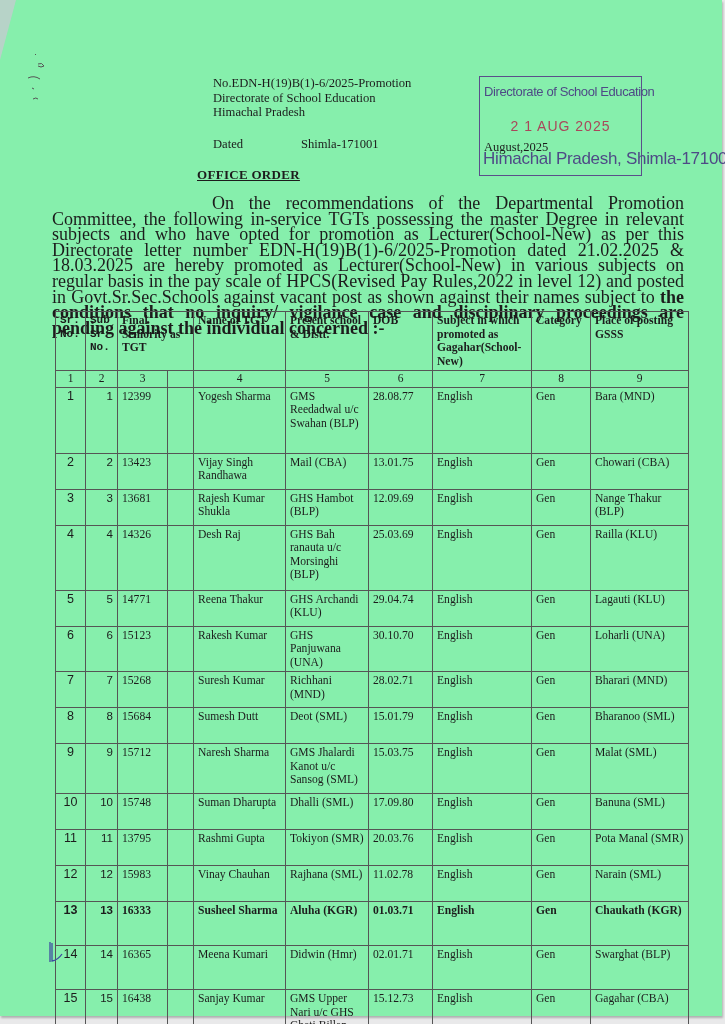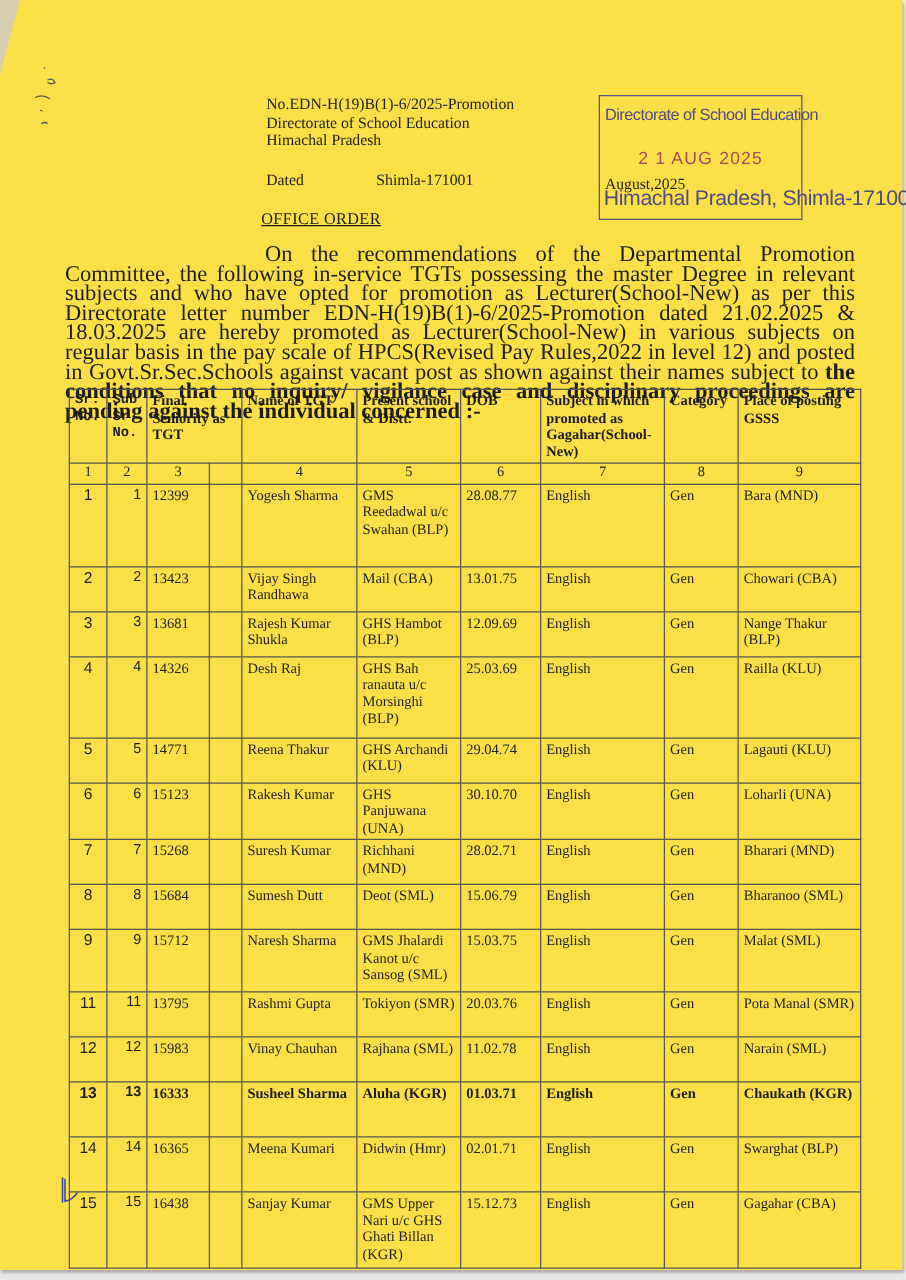--- a/index.html
+++ b/index.html
@@ -4,41 +4,41 @@
   <style>
     html, body { margin: 0; padding: 0; }
     body {
       width: 725px; height: 1024px; overflow: hidden;
       background: #e9e9ea; position: relative;
       font-family: "Liberation Serif", "DejaVu Serif", serif;
       color: #1c1c1c;
     }
     .page {
       position: absolute; left: 0; top: 0; width: 722px; height: 1016px;
-      background: #fde047;
+      background: #86efac;
       box-shadow: 1px 2px 2px rgba(0,0,0,0.25);
     }
     .corner-fold {
       position: absolute; left: 0; top: 0; width: 0; height: 0;
       border-top: 60px solid #c7c9d1;
       border-right: 16px solid transparent;
       opacity: 0.75;
     }
     .scribble { position: absolute; left: 18px; top: 50px; width: 40px; height: 60px; }
     .header-block {
       position: absolute; left: 213px; top: 76px;
       font-size: 12.6px; line-height: 14.5px;
     }
     .dated-row {
       position: absolute; left: 213px; top: 137px; font-size: 12.6px;
     }
     .dated-row .place { position: absolute; left: 88px; white-space: nowrap; }
     .office-order {
-      position: absolute; left: 209px; top: 167px;
-      font-weight: normal; text-decoration: underline; font-size: 13px; letter-spacing: 0.3px;
+      position: absolute; left: 197px; top: 167px;
+      font-weight: bold; text-decoration: underline; font-size: 13px; letter-spacing: 0.3px;
     }
     .stamp {
       position: absolute; left: 479px; top: 76px; width: 163px; height: 100px;
       border: 1.5px solid #5a4f8a; box-sizing: border-box;
       color: #4e4a86; font-family: "Liberation Sans", "DejaVu Sans", sans-serif;
     }
     .stamp .s-title { position: absolute; left: 4px; top: 7px; font-size: 13px; letter-spacing: -0.4px; white-space: nowrap; }
     .stamp .s-date { position: absolute; left: 0; right: 0; top: 41px; text-align: center; font-size: 14px; color: #a9475a; letter-spacing: 1px; }
     .stamp .s-place { position: absolute; left: 3px; top: 72px; font-size: 17px; letter-spacing: -0.3px; white-space: nowrap; }
     .month-text {
@@ -223,38 +223,50 @@
           <td>Gen</td>
           <td>Bharari (MND)</td>
         </tr>
         <tr style="height: 36px;">
           <td class="c-sr">8</td>
           <td class="c-sub">8</td>
           <td>15684</td>
           <td></td>
           <td>Sumesh Dutt</td>
           <td>Deot (SML)</td>
-          <td>15.06.79</td>
+          <td>15.01.79</td>
           <td>English</td>
           <td>Gen</td>
           <td>Bharanoo (SML)</td>
         </tr>
         <tr style="height: 50px;">
           <td class="c-sr">9</td>
           <td class="c-sub">9</td>
           <td>15712</td>
           <td></td>
           <td>Naresh Sharma</td>
           <td>GMS Jhalardi Kanot u/c Sansog (SML)</td>
           <td>15.03.75</td>
           <td>English</td>
           <td>Gen</td>
           <td>Malat (SML)</td>
         </tr>
         <tr style="height: 36px;">
+          <td class="c-sr">10</td>
+          <td class="c-sub">10</td>
+          <td>15748</td>
+          <td></td>
+          <td>Suman Dharupta</td>
+          <td>Dhalli (SML)</td>
+          <td>17.09.80</td>
+          <td>English</td>
+          <td>Gen</td>
+          <td>Banuna (SML)</td>
+        </tr>
+        <tr style="height: 36px;">
           <td class="c-sr">11</td>
           <td class="c-sub">11</td>
           <td>13795</td>
           <td></td>
           <td>Rashmi Gupta</td>
           <td>Tokiyon (SMR)</td>
           <td>20.03.76</td>
           <td>English</td>
           <td>Gen</td>
           <td>Pota Manal (SMR)</td>

